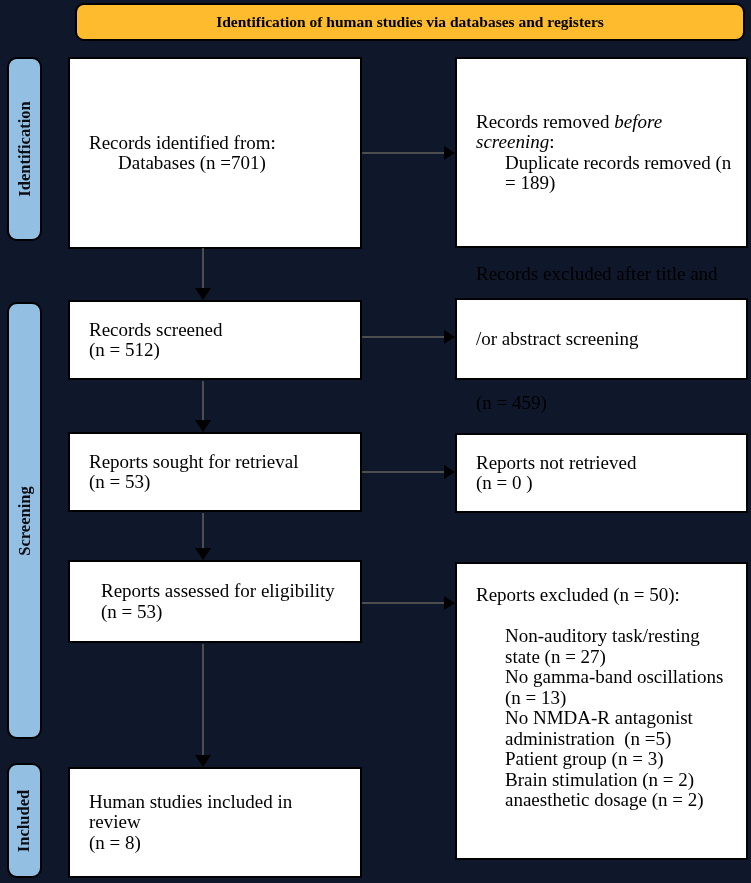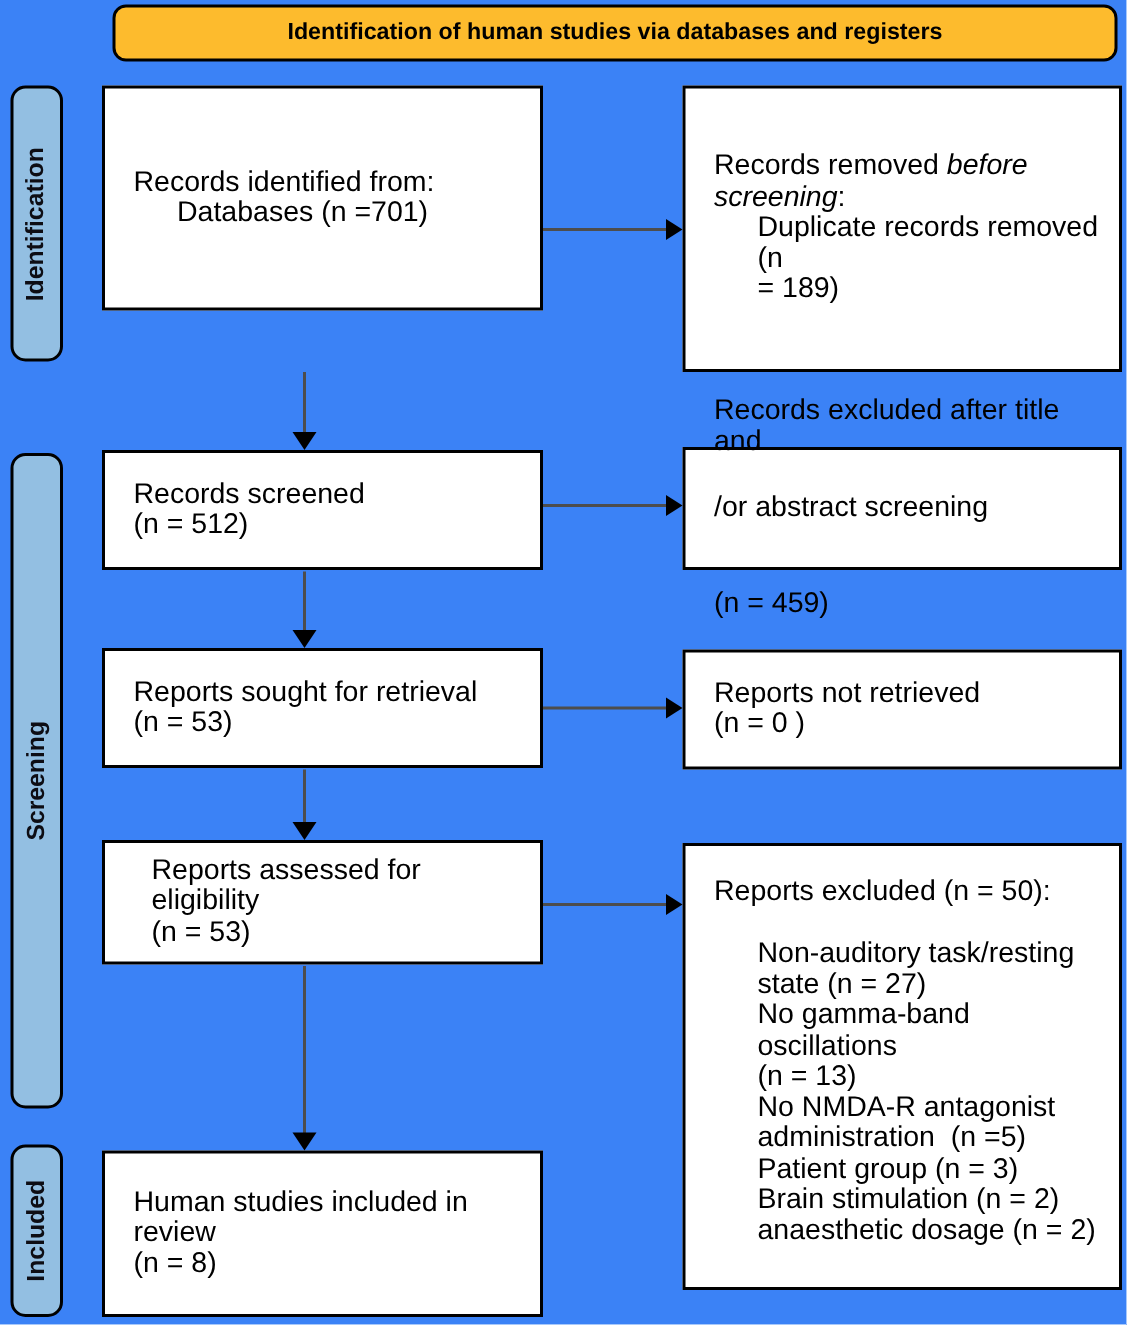--- a/index.html
+++ b/index.html
@@ -2,22 +2,23 @@
 <html><head>
 <meta charset="utf-8">
 <style>
   html, body { margin: 0; padding: 0; background: #ffffff; }
   body { font-family: "Liberation Sans", sans-serif; color: #000; }
 
   .canvas {
     position: relative;
     width: 751px;
     height: 883px;
-    background: #3b82f6;
+    background: #0f172a;
     overflow: hidden;
+    font-family: Liberation Serif, serif;
   }
 
   
   .banner {
     position: absolute;
     left: 75px; top: 3px;
     width: 670px; height: 38px;
     box-sizing: border-box;
     border: 2px solid #000;
     border-radius: 9px;
@@ -50,21 +51,21 @@
     position: absolute;
     box-sizing: border-box;
     background: #ffffff;
     border: 2.3px solid #000;
     display: flex; flex-direction: column; justify-content: center;
     padding: 6px 8px 6px 19px;
     font-size: 19px;
   }
   .box.top-align { justify-content: flex-start; padding-top: 21px; }
 
-  #box-identified       { left: 68px;  top: 57px;  width: 294px; height: 150px; }
+  #box-identified       { left: 68px;  top: 57px;  width: 294px; height: 192px; }
   #box-removed          { left: 455px; top: 57px;  width: 293px; height: 191px; }
   #box-screened         { left: 68px;  top: 300px; width: 294px; height: 80px; }
   #box-excluded-title   { left: 455px; top: 298px; width: 293px; height: 82px; gap: 44px; }
   #box-sought           { left: 68px;  top: 432px; width: 294px; height: 80px; }
   #box-not-retrieved    { left: 455px; top: 433px; width: 293px; height: 80px; }
   #box-assessed         { left: 68px;  top: 560px; width: 294px; height: 83px; padding-left: 31px; }
   #box-reports-excluded { left: 455px; top: 562px; width: 293px; height: 298px; }
   #box-included         { left: 68px;  top: 767px; width: 294px; height: 111px; }
 
   .line { line-height: 20.5px; min-height: 20.5px; white-space: pre-wrap; }

